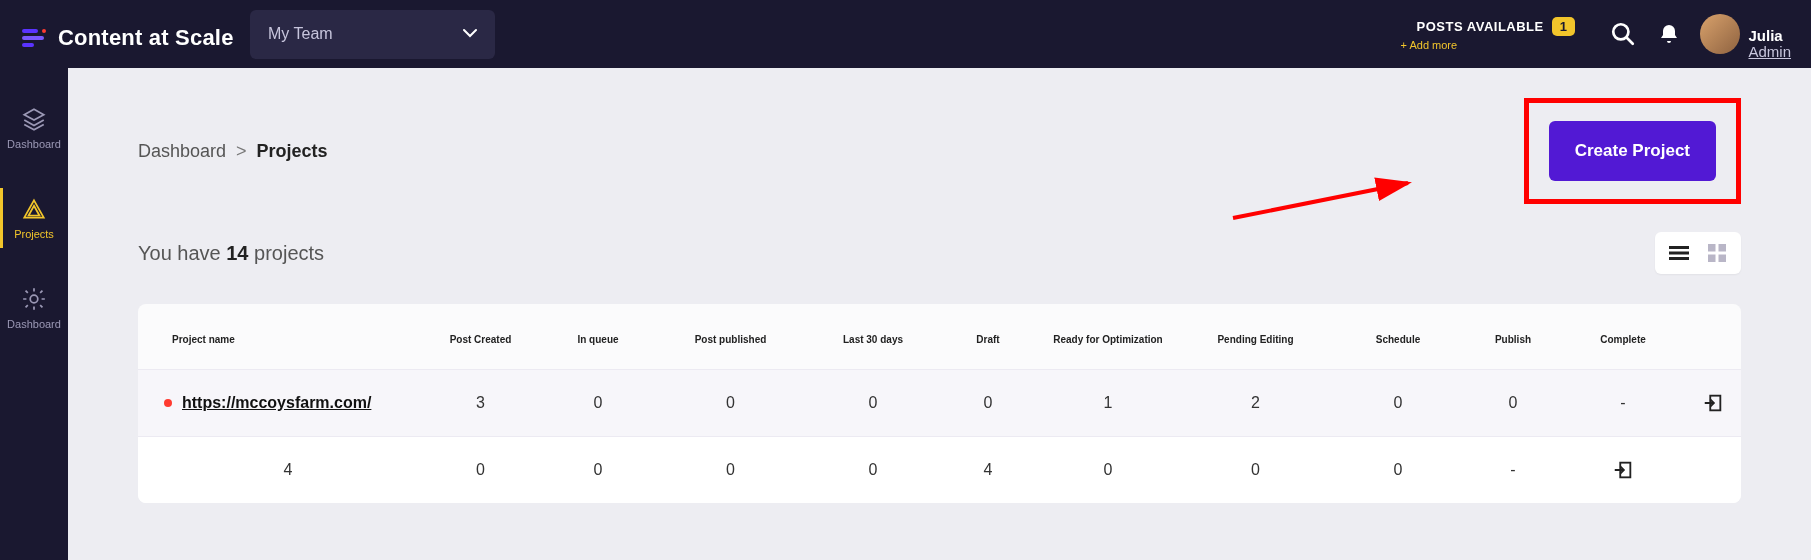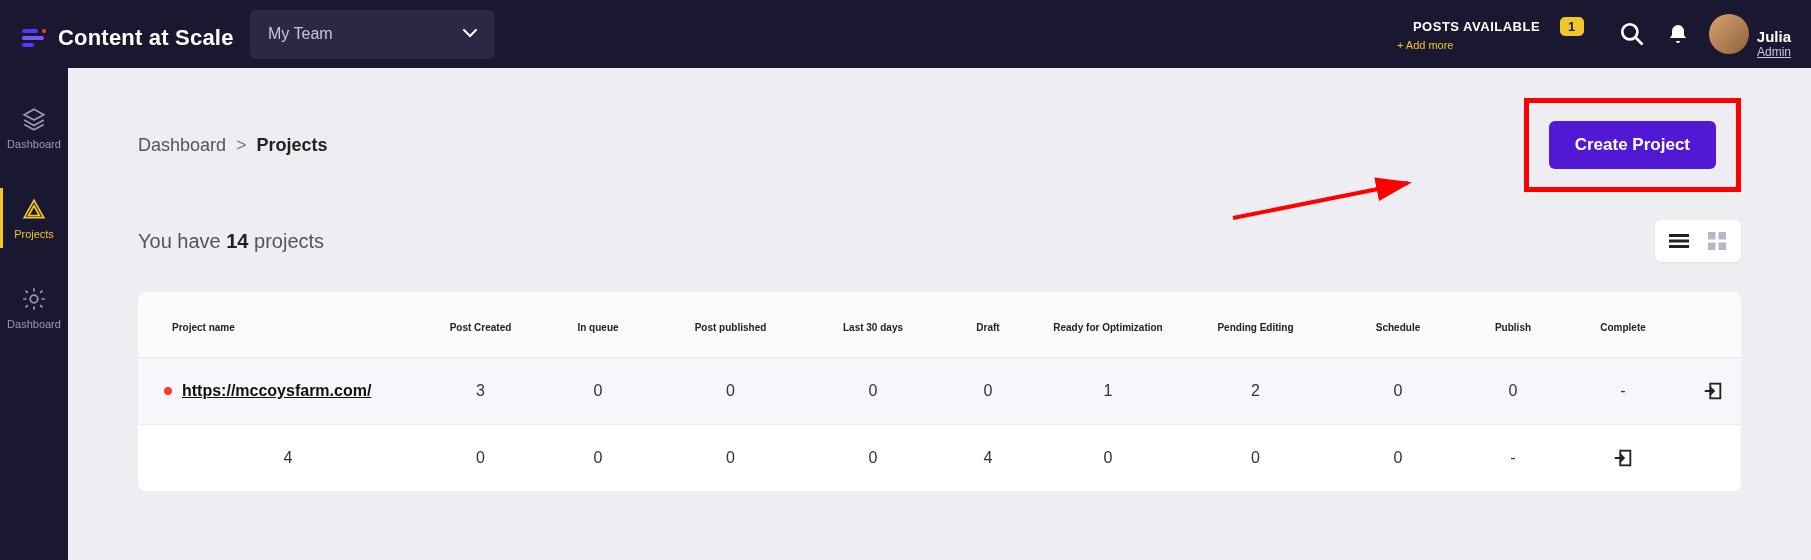--- a/index.html
+++ b/index.html
@@ -7,47 +7,47 @@
 
 
 .topbar { height:68px; background:#1a1830; display:flex; align-items:center; padding:0 20px; color:#fff; }
 .logo-wrap { display:flex; align-items:center; gap:10px; min-width:230px;margin-top:8px; }
 .logo-mark { width:28px; height:28px; position:relative; }
 .brand { font-weight:700; font-size:22px; letter-spacing:.2px; }
 .team-select { background:#2a2845; border-radius:6px; height:49px; width:245px; display:flex; align-items:center; justify-content:space-between; padding:0 18px; color:#c7c5dc; cursor:pointer; }
 .team-chev { font-size:12px; color:#fff; }
 .top-spacer { flex:1; }
 .posts-block { display:flex; flex-direction:column; align-items:flex-start; margin-right:25px; }
-.posts-line { display:flex; align-items:center; gap:20px; font-size:13px; font-weight:700; letter-spacing:.5px;padding-left:16px; }
+.posts-line { display:flex; align-items:center; gap:8px; font-size:13px; font-weight:700; letter-spacing:.5px;padding-left:16px; }
 .badge { background:#f2c52b; color:#1a1830; border-radius:5px; padding:2px 8px; font-weight:700; font-size:13px; }
 .add-more { color:#f2c52b; font-size:11px; cursor:pointer; margin-top:3px; }
 .icon-btn { width:34px; height:34px; display:flex; align-items:center; justify-content:center; margin:0 6px; cursor:pointer; }
 .user-block { display:flex; align-items:center; gap:8px; margin-left:8px; }
 .avatar { width:40px; height:40px; border-radius:50%; background:linear-gradient(135deg,#d9a26c,#8e6240); }
 .user-meta { display:flex; flex-direction:column; line-height:1.1; }
 .user-name { font-weight:700; font-size:15px;margin-top:20px; }
-.user-role { font-size:12px; color:#c7c5dc; text-align:right;text-decoration:underline; }
+.user-role { font-size:15px; color:#c7c5dc; text-align:right;text-decoration:underline; }
 
 
 .sidebar { position:absolute; left:0; top:68px; bottom:0; width:68px; background:#1a1830; display:flex; flex-direction:column; align-items:center; padding-top:30px; gap:30px; }
 .side-item { width:100%; display:flex; flex-direction:column; align-items:center; gap:6px; color:#9b98b5; font-size:11px; cursor:pointer; position:relative; padding:8px 0; }
 .side-item.active { color:#f2c52b; }
 .side-item.active::before { content:""; position:absolute; left:0; top:0; bottom:0; width:3px; background:#f2c52b; }
 .side-icon { width:26px; height:26px; display:flex; align-items:center; justify-content:center; }
 
 
 .main { position:absolute; left:68px; top:68px; right:0; bottom:0; background:#ededf2; padding:30px 70px 0 70px; }
 
 .breadcrumb-row { display:flex; align-items:center; justify-content:space-between; }
 .breadcrumb { color:#555; font-size:18px; display:flex; gap:10px; align-items:center; }
 .breadcrumb .current { font-weight:700; color:#222; }
 .bc-sep { color:#777; }
 
 .create-btn-wrap { position:relative; border:5px solid #ff0000; padding:18px 20px; }
-.create-btn { background:#5219d4; color:#fff; border:none; border-radius:6px; padding:14px 26px; font-size:17px; font-weight:600; cursor:pointer; }
+.create-btn { background:#5219d4; color:#fff; border:none; border-radius:6px; padding:20px 26px; font-size:17px; font-weight:600; cursor:pointer; }
 
 .arrow-annot { position:absolute; left:1160px; top:95px; }
 
 .count-row { display:flex; align-items:center; justify-content:space-between; margin-top:28px; }
 .count-text { font-size:20px; color:#555; }
 .count-text b { color:#222; font-weight:700; }
 .view-toggle { background:#fff; border-radius:6px; display:flex; padding:6px; gap:2px; box-shadow:0 1px 2px rgba(0,0,0,.05); }
 .view-btn { width:36px; height:30px; display:flex; align-items:center; justify-content:center; border-radius:4px; cursor:pointer; }
 .view-btn.active { color:#222; }
 

